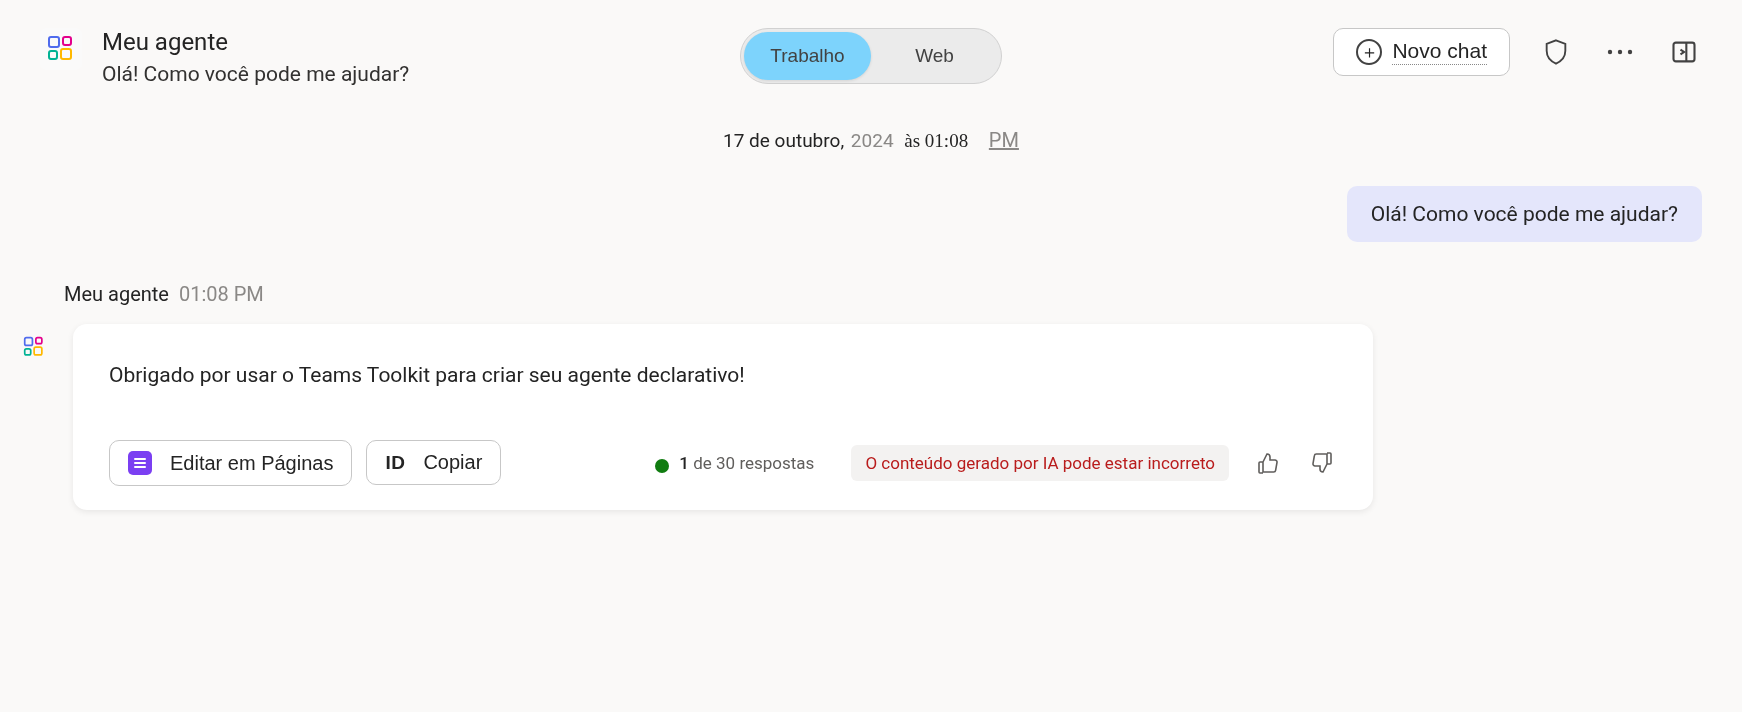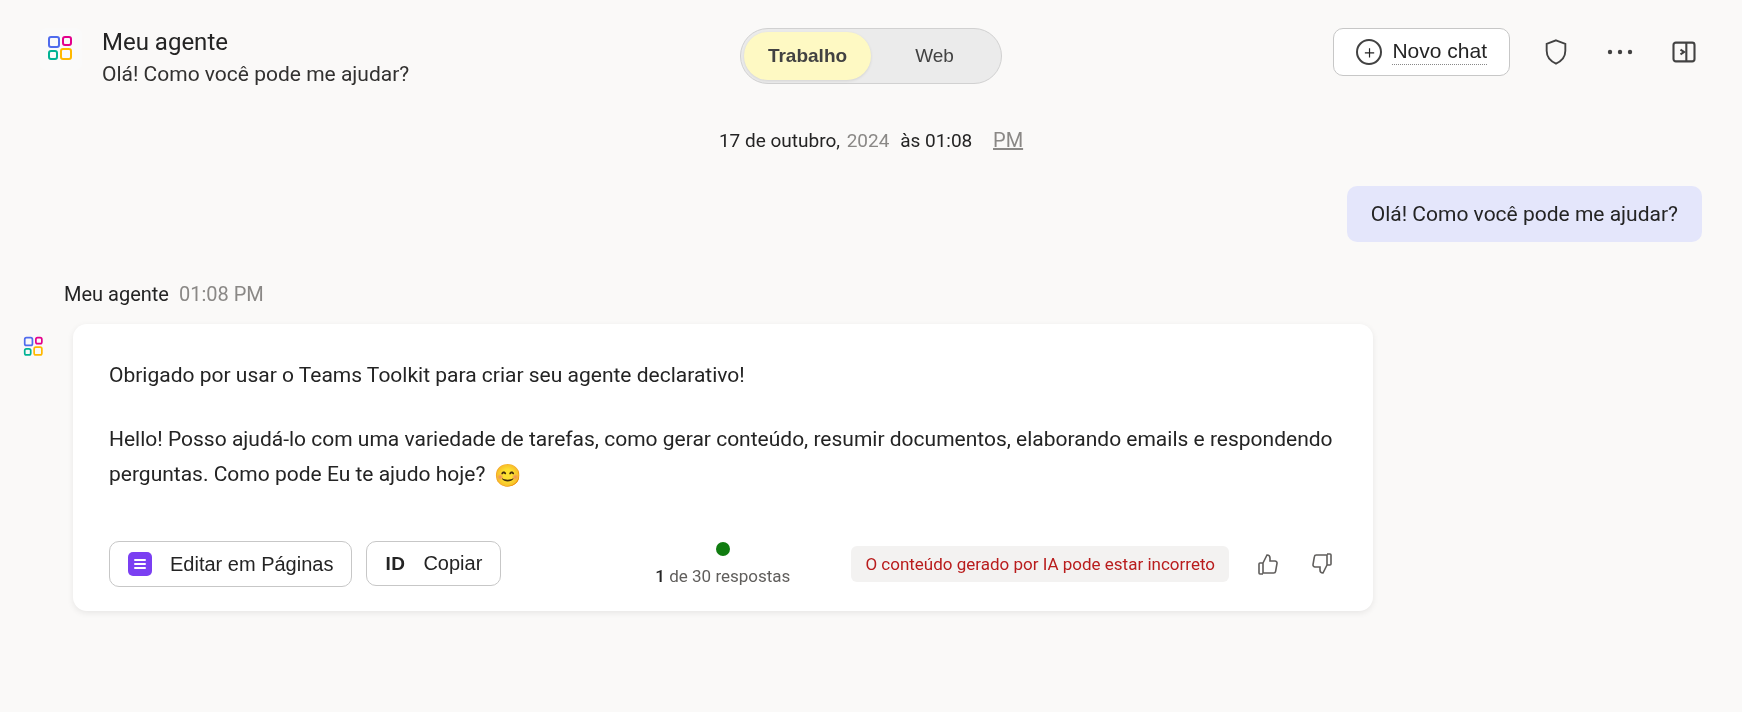--- a/index.html
+++ b/index.html
@@ -57,23 +57,23 @@
     display: flex;
     align-items: center;
     justify-content: center;
     font-size: 19px;
     cursor: pointer;
     border: none;
     background: transparent;
     color: #424242;
   }
   .toggle-btn.active {
-    background: #fef9c3;
+    background: #7dd3fc;
     box-shadow: 0 1px 3px rgba(0,0,0,0.1);
-    font-weight: 700;
+    font-weight: 400;
   }
 
   .header-actions {
     position: absolute;
     right: 40px;
     top: 28px;
     display: flex;
     align-items: center;
     gap: 28px;
   }
@@ -105,21 +105,21 @@
     cursor:pointer;
   }
 
   .timestamp-row {
     text-align: center;
     margin-top: 42px;
     font-size: 19px;
   }
   .timestamp-row .day { color: #242424; }
   .timestamp-row .year { color: #8a8886; margin: 0 2px; }
-  .timestamp-row .time { color: #242424; margin-left: 4px;}
+  .timestamp-row .time { color: #242424; margin-left: 4px; font-family: Liberation Serif, serif;}
   .timestamp-row .ampm { color: #8a8886; margin-left: 16px; font-size:20px;text-decoration:underline; }
 
   .user-bubble-row {
     display: flex;
     justify-content: flex-end;
     padding: 0 40px;
     margin-top: 34px;
   }
   .user-bubble {
     background: #e4e6fb;
@@ -187,24 +187,23 @@
     background:#7b3ff2;
     border-radius:5px;
     display:flex; flex-direction:column; justify-content:center; align-items:center;
     gap:2px;
   }
   .pages-icon span { width:12px; height:2px; background:#fff; border-radius:1px;}
   .id-text { font-weight:600; font-size:19px; letter-spacing:0.5px;}
 
   .status-group {
     display:flex;
-    align-items:center;
+    align-items:flex-end;
     gap:10px;
     margin-left: 140px;
-    flex-direction: column;
   }
   .green-dot { width:14px; height:14px; background:#107c10; border-radius:50%; }
   .resp-count { font-size:17px; color:#605e5c; }
   .resp-count b { color:#242424; font-weight:500; }
 
   .ai-disclaimer {
     margin-left: auto;
     background:#f3f2f1;
     border-radius:6px;
     padding: 8px 14px;
@@ -289,24 +288,20 @@
   <div class="msg-avatar">
     <svg width="24" height="24" viewBox="0 0 28 28">
       <rect x="2" y="2" width="9" height="9" rx="2" fill="none" stroke="#4f6bed" stroke-width="2"></rect>
       <rect x="15" y="2" width="7" height="7" rx="2" fill="none" stroke="#e3008c" stroke-width="2"></rect>
       <rect x="2" y="15" width="7" height="7" rx="2" fill="none" stroke="#00b294" stroke-width="2"></rect>
       <rect x="13" y="13" width="9" height="9" rx="2" fill="none" stroke="#ffb900" stroke-width="2"></rect>
     </svg>
   </div>
   <div class="agent-card">
     <p>Obrigado por usar o Teams Toolkit para criar seu agente declarativo!</p>
-    <p>
-      <span>Hello!   Posso ajudá-lo com uma variedade de tarefas, como gerar conteúdo, resumir documentos, elaborando emails e respondendo perguntas. Como pode     Eu te ajudo hoje?</span>
-      <span class="emoji">😊</span>
-    </p>
 
     <div class="card-footer">
       <button class="footer-btn">
         <span class="pages-icon">
             <span></span>
             <span></span>
             <span></span>
           </span>
         <span>Editar em Páginas</span>
       </button>

